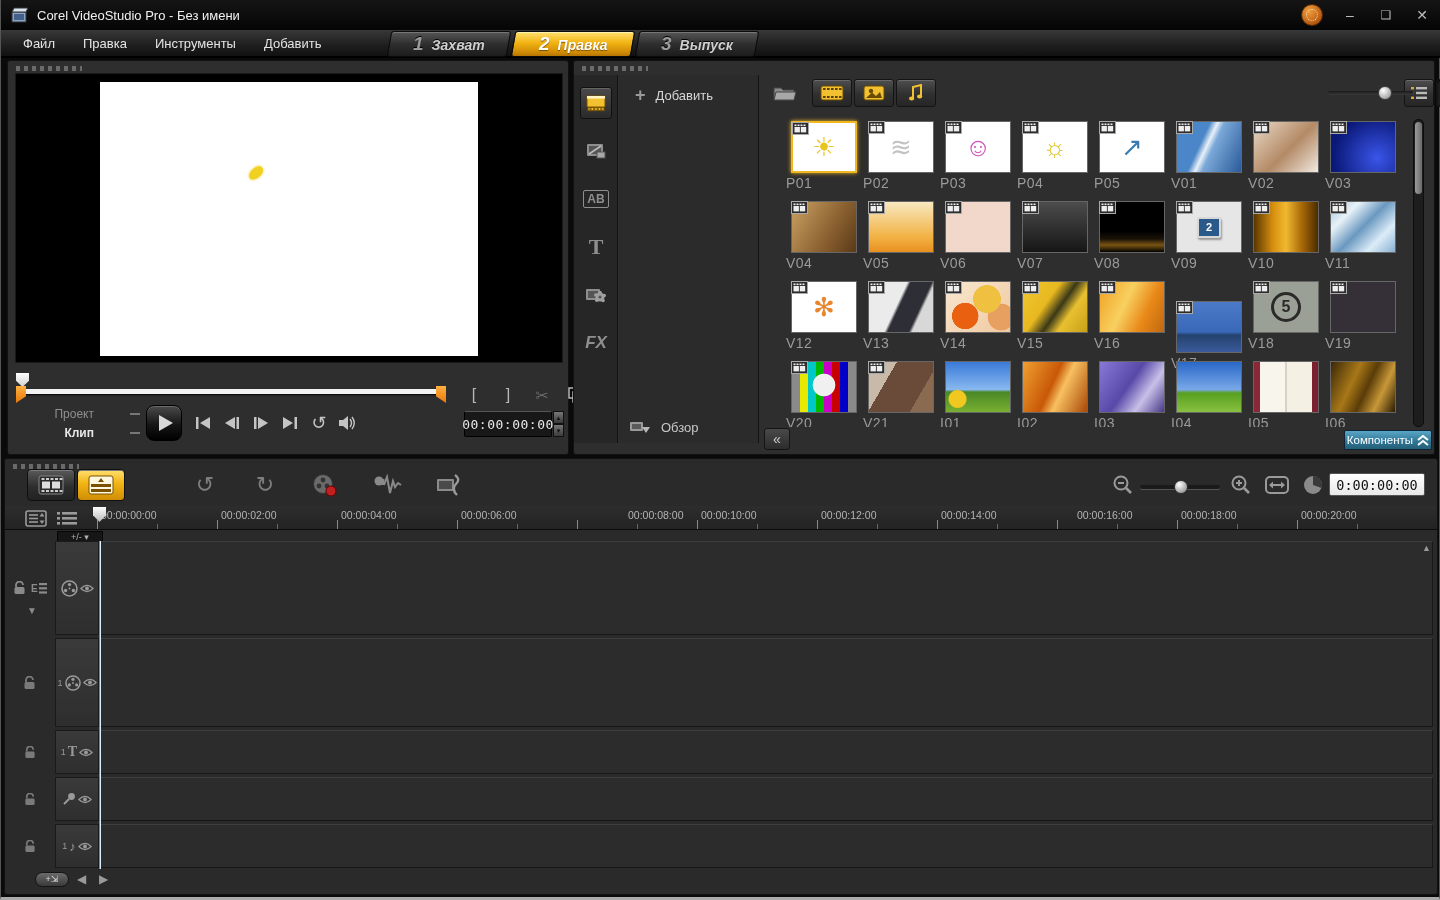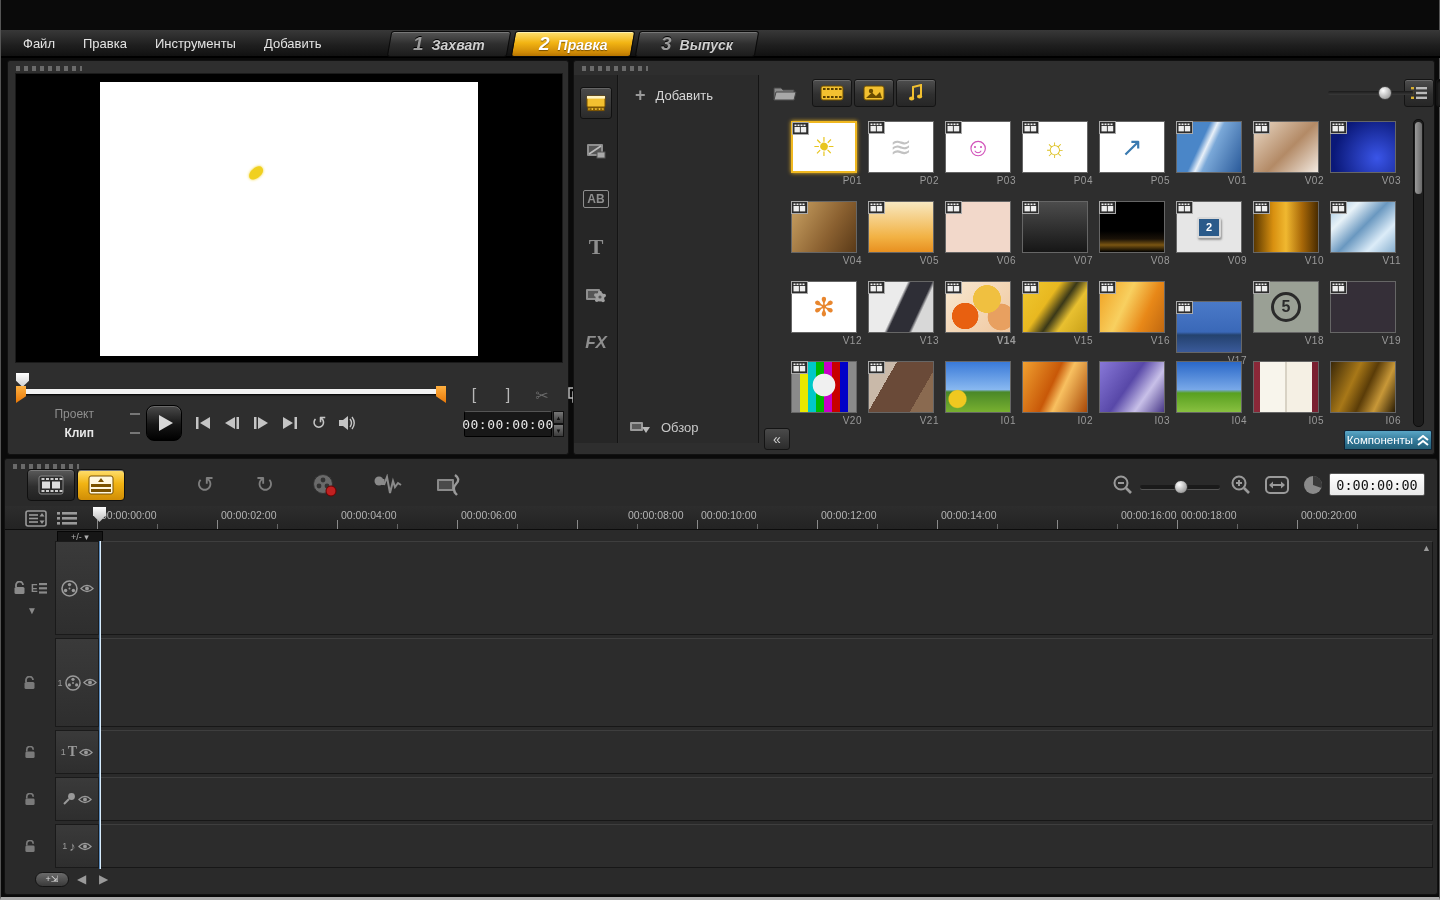--- a/index.html
+++ b/index.html
@@ -73,21 +73,21 @@
   #browse-label { color:#c8c8c8; font-size:13px; }
   #lib-toolbar { position:absolute; left:186px; top:14px; width:676px; height:42px; }
   .tb-btn { position:absolute; top:4px; height:28px; border-radius:3px; background:linear-gradient(#4e4e4e,#303030 55%,#262626); border:1px solid #141414; box-shadow:inset 0 1px 0 #6a6a6a; display:flex; align-items:center; justify-content:center; }
   .tb-flat { background:none; border:none; box-shadow:none; }
   #lib-slider { position:absolute; left:568px; top:16px; width:86px; height:4px; background:linear-gradient(#1a1a1a,#3a3a3a); border-radius:2px; }
   #lib-slider-thumb { position:absolute; left:50px; top:-5px; width:14px; height:14px; border-radius:50%; background:radial-gradient(circle at 35% 30%,#fff,#bbb 55%,#888); border:1px solid #444; }
   #thumb-grid { position:absolute; left:212px; top:56px; width:618px; height:310px; overflow:hidden; }
   .thumb-cell { position:absolute; width:76px; }
   .thumb { position:relative; width:66px; height:52px; margin:0 auto; border:1px solid #666; background:#444; }
   .thumb-cell.sel .thumb { border:2px solid #f0b820; box-shadow:0 0 4px #f0b820; }
-  .thumb-label { text-align:right; font-size:10px; color:#9a9a9a; margin-top:2px; letter-spacing:0.5px; }
+  .thumb-label { text-align:left; font-size:14px; color:#9a9a9a; margin-top:2px; letter-spacing:0.5px; }
   .badge { position:absolute; left:-1px; top:-1px; width:17px; height:13px; background:#2c2c2c; border:1px solid #aaa; display:flex; align-items:center; justify-content:center; }
   .glyph { position:absolute; inset:0; display:flex; align-items:center; justify-content:center; font-size:26px; line-height:1; }
   .glyph.boxed { font-size:11px; font-weight:bold; }
   .glyph.boxed span { background:#2a5a8a; color:#fff; border:2px solid #d8d8d8; border-radius:2px; padding:3px 7px; box-shadow:1px 2px 2px #999; }
   .glyph.ring span { border:3px solid #2a2a2a; border-radius:50%; width:30px; height:30px; display:flex; align-items:center; justify-content:center; font-size:16px; font-weight:bold; }
   #lib-scrollbar { position:absolute; right:10px; top:58px; width:11px; height:308px; background:#1d1d1d; border:1px solid #0d0d0d; border-radius:5px; }
   #lib-scroll-thumb { position:absolute; left:1px; top:2px; width:7px; height:72px; background:linear-gradient(90deg,#9a9a9a,#6a6a6a); border-radius:4px; }
   #collapse-btn { position:absolute; left:190px; bottom:4px; width:26px; height:22px; background:linear-gradient(#4a4a4a,#2c2c2c); border:1px solid #141414; border-radius:3px; color:#cfcfcf; font-size:14px; text-align:center; line-height:20px; }
   #components-btn { position:absolute; right:2px; bottom:4px; width:88px; height:20px; background:linear-gradient(#5aa6c6,#2f7494 60%,#246078); border:1px solid #123; border-radius:2px 2px 0 0; color:#fff; font-size:11.5px; display:flex; align-items:center; justify-content:center; gap:4px; }
 
@@ -117,20 +117,34 @@
   #tl-bottom { position:absolute; left:0; bottom:4px; width:300px; height:20px; }
   #fit-oval { position:absolute; left:30px; top:2px; width:34px; height:15px; border-radius:8px; background:linear-gradient(#6a6a6a,#3a3a3a); border:1px solid #141414; color:#ddd; font-size:9px; text-align:center; line-height:13px; }
   .nav-arrow { position:absolute; top:2px; color:#9a9a9a; font-size:12px; }
   svg { display:block; }
 </style>
 </head>
 <body>
 
 <div id="app">
 
+  <div id="titlebar">
+    <svg id="app-icon" viewBox="0 0 18 16">
+        <rect x="1" y="5" width="14" height="10" fill="#8aa4c8" stroke="#333"></rect>
+        <polygon points="1,5 15,5 17,1 3,1" fill="#d8e4f0" stroke="#333"></polygon>
+        <rect x="3" y="7" width="10" height="6" fill="#44618c"></rect>
+      </svg>
+    <span id="title-text">Corel VideoStudio Pro - Без имени</span>
+    <div id="titlebar-right">
+      <div id="brand-reel"></div>
+      <span class="win-btn">–</span>
+      <span class="win-btn" style="font-size:12px;">❑</span>
+      <span class="win-btn">✕</span>
+    </div>
+  </div>
 
   <div id="menubar">
     <span class="menu-item">Файл</span>
     <span class="menu-item">Правка</span>
     <span class="menu-item">Инструменты</span>
     <span class="menu-item">Добавить</span>
     <div id="steps">
       <div class="step-tab">
           <div class="inner">
             <span class="step-num">1</span>
@@ -624,21 +638,21 @@
                 <rect x="3.5" y="0.5" width="2" height="1.6" fill="#eee"></rect>
                 <rect x="6.5" y="0.5" width="2" height="1.6" fill="#eee"></rect>
                 <rect x="9.5" y="0.5" width="2" height="1.6" fill="#eee"></rect>
                 <rect x="0.5" y="3" width="5.4" height="5.4" fill="#eee"></rect>
                 <rect x="6.8" y="3" width="5.4" height="5.4" fill="#eee"></rect>
               </svg>
             </div>
           </div>
           <div class="thumb-label">V13</div>
         </div>
-        <div class="thumb-cell" style="left: 154px; top: 164px; font-weight: bold;">
+        <div class="thumb-cell" style="left: 154px; top: 164px;">
           <div class="thumb" style="background: radial-gradient(circle at 30% 68%, rgb(232, 96, 16) 23%, transparent 24%), radial-gradient(circle at 64% 34%, rgb(240, 192, 64) 26%, transparent 27%), radial-gradient(circle at 86% 70%, rgb(232, 160, 96) 20%, transparent 21%), linear-gradient(135deg, rgb(248, 232, 208), rgb(240, 200, 160));">
             <div class="badge">
               <svg width="13" height="9" viewBox="0 0 13 9">
                 <rect x="0.5" y="0.5" width="2" height="1.6" fill="#eee"></rect>
                 <rect x="3.5" y="0.5" width="2" height="1.6" fill="#eee"></rect>
                 <rect x="6.5" y="0.5" width="2" height="1.6" fill="#eee"></rect>
                 <rect x="9.5" y="0.5" width="2" height="1.6" fill="#eee"></rect>
                 <rect x="0.5" y="3" width="5.4" height="5.4" fill="#eee"></rect>
                 <rect x="6.8" y="3" width="5.4" height="5.4" fill="#eee"></rect>
               </svg>
@@ -901,21 +915,21 @@
         <div class="tick minor" style="left: 752px;"></div>
         <div class="ruler-label" style="left: 696px;">00:00:10:00</div>
         <div class="tick major" style="left: 812px;"></div>
         <div class="tick minor" style="left: 872px;"></div>
         <div class="ruler-label" style="left: 816px;">00:00:12:00</div>
         <div class="tick major" style="left: 932px;"></div>
         <div class="tick minor" style="left: 992px;"></div>
         <div class="ruler-label" style="left: 936px;">00:00:14:00</div>
         <div class="tick major" style="left: 1052px;"></div>
         <div class="tick minor" style="left: 1112px;"></div>
-        <div class="ruler-label" style="left: 1116px;">00:00:16:00</div>
+        <div class="ruler-label" style="left: 1072px;">00:00:16:00</div>
         <div class="tick major" style="left: 1172px;"></div>
         <div class="tick minor" style="left: 1232px;"></div>
         <div class="ruler-label" style="left: 1176px;">00:00:18:00</div>
         <div class="tick major" style="left: 1292px;"></div>
         <div class="tick minor" style="left: 1352px;"></div>
         <div class="ruler-label" style="left: 1296px;">00:00:20:00</div>
       </div>
     <div id="ruler-icons">
       <svg width="22" height="17" viewBox="0 0 22 17">
           <rect x="1" y="1" width="20" height="15" rx="2" fill="none" stroke="#9a9a9a" stroke-width="1.6"></rect>

